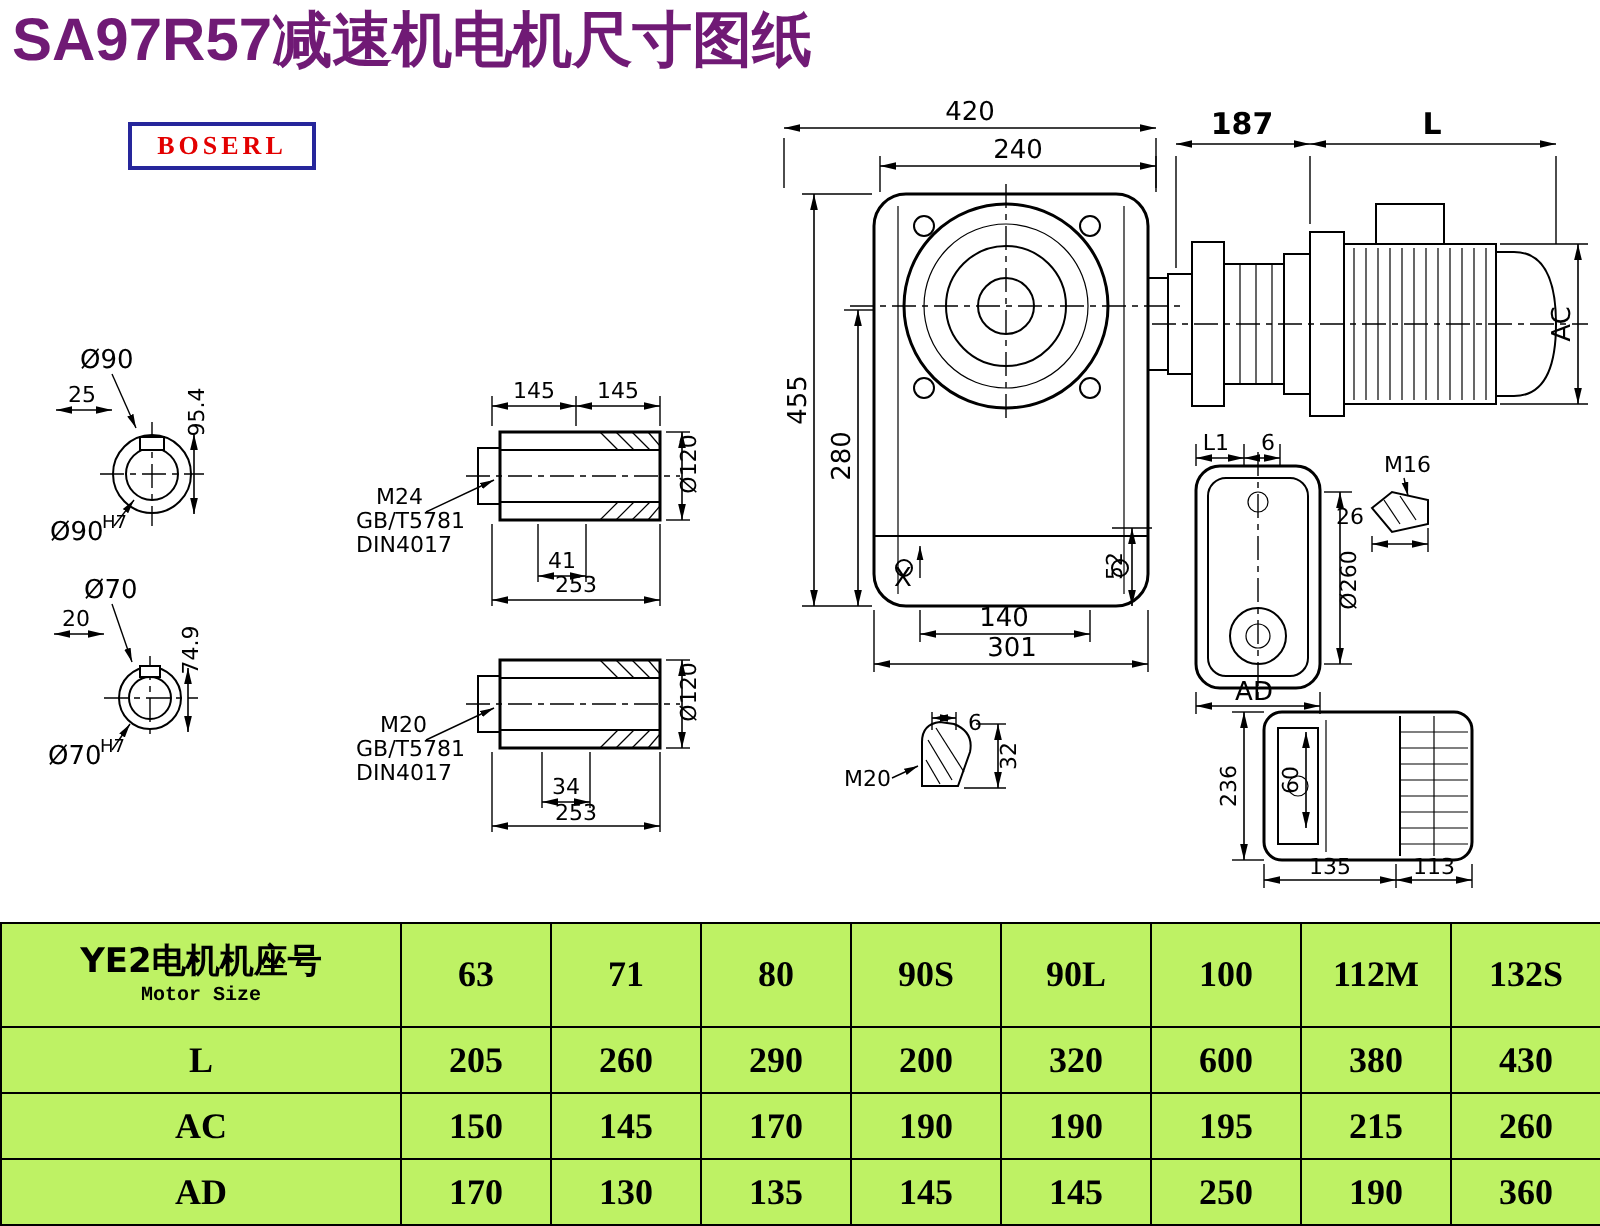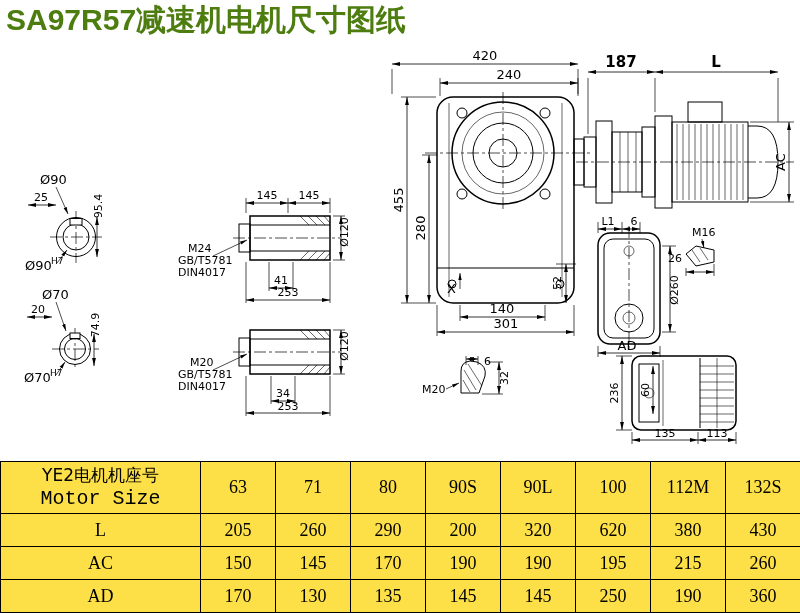--- a/index.html
+++ b/index.html
@@ -1,46 +1,47 @@
 <!DOCTYPE html>
 <html><head>
 <meta charset="utf-8">
 <style>
 *{box-sizing:border-box;}
 html,body{margin:0;padding:0;background:#fff;}
 #page{position:relative;width:800px;height:613px;background:#fff;overflow:hidden;font-family:"DejaVu Sans",sans-serif;}
-#title{position:absolute;left:6px;top:0;font-family:"Liberation Sans","DejaVu Sans",sans-serif;font-size:30px;font-weight:bold;color:#4d7c0f;white-space:nowrap;}
+#title{position:absolute;left:6px;top:0;font-family:"Liberation Sans","DejaVu Sans",sans-serif;font-size:30px;font-weight:bold;color:#701a75;white-space:nowrap;}
 #logo{position:absolute;left:64px;top:61px;width:94px;height:24px;border:2px solid #26269b;display:flex;align-items:center;justify-content:center;font-family:"Liberation Serif","DejaVu Serif",serif;font-weight:bold;font-size:13px;letter-spacing:2px;color:#e30000;background:#fff;}
 svg{position:absolute;left:0;top:0;}
 svg text{font-family:"DejaVu Sans",sans-serif;fill:#000;}
 .dim{font-size:13px;}
 .dimsm{font-size:11px;}
 .dimbold{font-size:15px;font-weight:bold;}
 .sup{font-size:9px;}
 .ln{fill:none;stroke:#000;stroke-width:1;}
 .ln2{fill:none;stroke:#000;stroke-width:1.5;}
 .thin{fill:none;stroke:#000;stroke-width:0.6;}
 .xl{stroke:#000;stroke-width:0.7;}
 .dl{stroke:#000;stroke-width:0.8;}
 .ldr{stroke:#000;stroke-width:0.7;}
 .cl{stroke:#000;stroke-width:0.7;stroke-dasharray:12 3 3 3;}
 .keyw{fill:#fff;stroke:#000;stroke-width:1;}
-table.dims{position:absolute;left:0;top:461px;width:800px;border-collapse:collapse;table-layout:fixed;background:#fde047;}
+table.dims{position:absolute;left:0;top:461px;width:800px;border-collapse:collapse;table-layout:fixed;background:#bef264;font-weight:bold;}
 table.dims td{border:1px solid #000;text-align:center;vertical-align:middle;font-family:"Liberation Serif","DejaVu Serif",serif;font-size:18px;color:#000;padding:0;}
 tr.hr{height:52px;}
 tr.dr{height:33px;}
 .cn{font-family:"DejaVu Sans","Liberation Sans",sans-serif;font-size:17px;line-height:1.35;}
-.en{font-family:"Liberation Mono","DejaVu Sans Mono",monospace;font-size:20px;line-height:1.2;}
+.en{font-family:"Liberation Mono","DejaVu Sans Mono",monospace;font-size:10px;line-height:1.2;}
 </style>
 </head>
 <body>
 
 <div id="page">
 
   <div id="title">SA97R57减速机电机尺寸图纸</div>
+  <div id="logo">BOSERL</div>
 
   <svg width="800" height="461" viewBox="0 0 800 461">
     <defs>
       <marker id="ar" markerWidth="12" markerHeight="8" refX="10" refY="3" orient="auto-start-reverse">
         <path d="M0,0.6 L10,3 L0,5.4 Z" fill="#000"></path>
       </marker>
     </defs>
 
     <g>
       <rect x="437" y="97" width="137" height="206" rx="16" class="ln2"></rect>
@@ -366,21 +367,21 @@
         <td>112M</td>
         <td>132S</td>
       </tr>
       <tr class="dr">
         <td>L</td>
         <td>205</td>
         <td>260</td>
         <td>290</td>
         <td>200</td>
         <td>320</td>
-        <td>620</td>
+        <td>600</td>
         <td>380</td>
         <td>430</td>
       </tr>
       <tr class="dr">
         <td>AC</td>
         <td>150</td>
         <td>145</td>
         <td>170</td>
         <td>190</td>
         <td>190</td>

